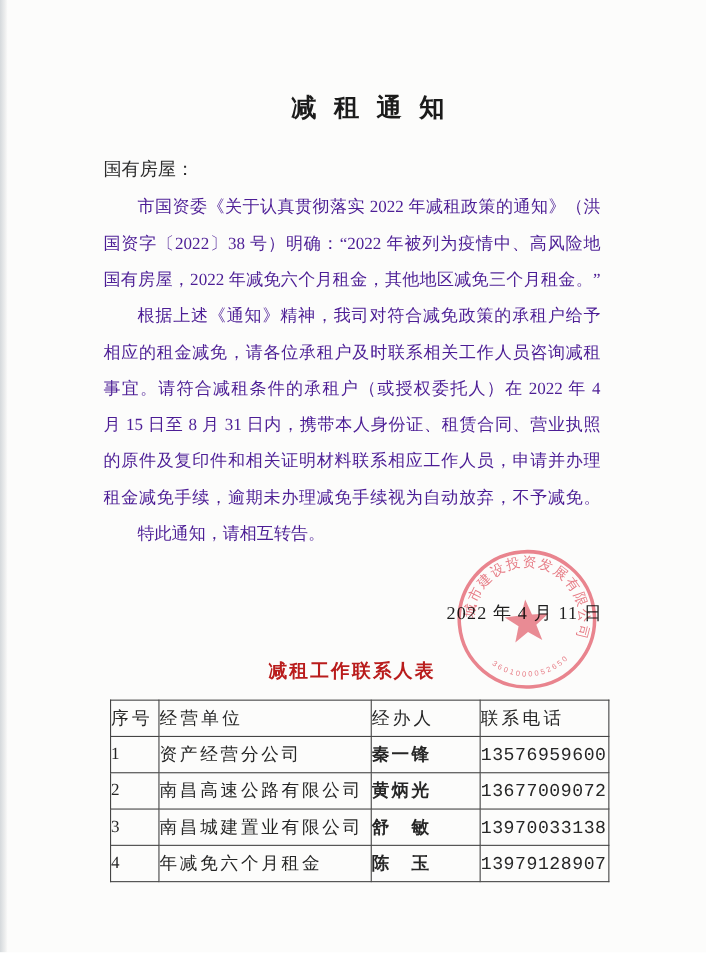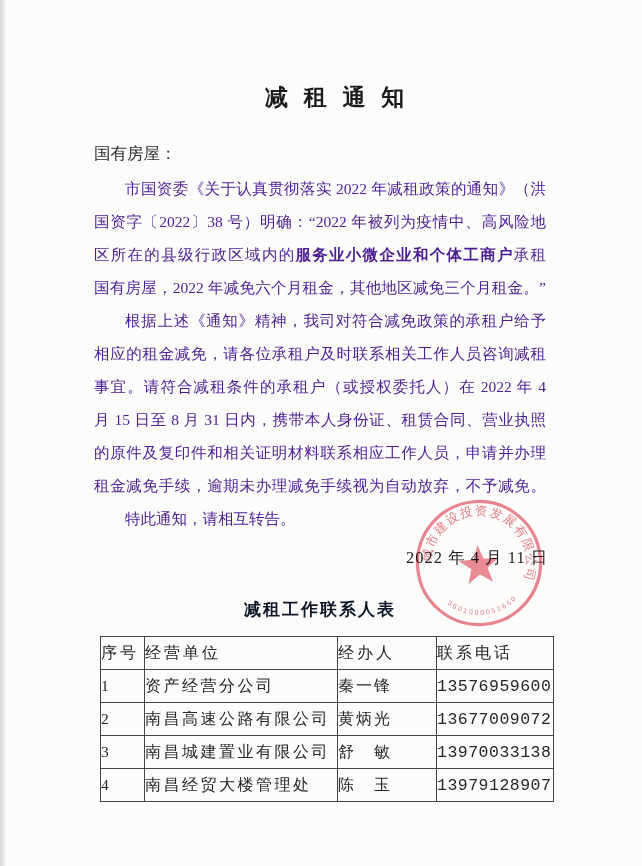--- a/index.html
+++ b/index.html
@@ -43,55 +43,54 @@
   }
   .stamp{
     position:absolute;left:408px;top:492px;width:142px;height:142px;
     transform:rotate(-5deg);
     z-index:2;
     mix-blend-mode:multiply;
     opacity:.9;
   }
   .table-title{
     position:absolute;top:598px;left:94px;width:452px;
-    text-align:center;font-size:17px;font-weight:bold;color:#0f172a;
+    text-align:center;font-size:17px;font-weight:bold;color:#b91c1c;
     letter-spacing:2px;
   }
   .contact-table{
     position:absolute;top:636px;left:100px;width:453px;
     border-collapse:collapse;table-layout:fixed;
     font-size:16px;color:#262626;
   }
   .contact-table th,.contact-table td{
     border:1px solid #454545;
     text-align:left;vertical-align:middle;
     height:32px;padding:0;
     font-weight:normal;
     overflow:hidden;white-space:nowrap;
   }
   .contact-table th{letter-spacing:3px;}
   .contact-table td.c0{font-size:15.5px;}
   .contact-table td.c1{letter-spacing:2.5px;}
-  .contact-table td.c2{letter-spacing:2px;}
+  .contact-table td.c2{letter-spacing:2px;font-weight:bold;}
   .contact-table td.c3{font-size:16.5px;letter-spacing:.5px;font-family:Liberation Mono, monospace;}
 </style>
 </head>
 <body>
 
 <div class="page">
   <div class="scan-edge"></div>
 
   <div class="title">减 租 通 知</div>
 
   <div class="salutation">国有房屋：</div>
 
   <div class="body-paragraphs">
       <div class="bline indent stretch"><span>市国资委《关于认真贯彻落实 2022 年减租政策的通知》（洪</span></div>
       <div class="bline stretch"><span>国资字〔2022〕38 号）明确：“2022 年被列为疫情中、高风险地</span></div>
-      <div class="bline stretch"><span>区所在的县级行政区域内的</span><span class="b">服务业小微企业和个体工商户</span><span>承租</span></div>
       <div class="bline stretch"><span>国有房屋，2022 年减免六个月租金，其他地区减免三个月租金。”</span></div>
       <div class="bline indent stretch"><span>根据上述《通知》精神，我司对符合减免政策的承租户给予</span></div>
       <div class="bline stretch"><span>相应的租金减免，请各位承租户及时联系相关工作人员咨询减租</span></div>
       <div class="bline stretch"><span>事宜。请符合减租条件的承租户（或授权委托人）在 2022 年 4</span></div>
       <div class="bline stretch"><span>月 15 日至 8 月 31 日内，携带本人身份证、租赁合同、营业执照</span></div>
       <div class="bline stretch"><span>的原件及复印件和相关证明材料联系相应工作人员，申请并办理</span></div>
       <div class="bline stretch"><span>租金减免手续，逾期未办理减免手续视为自动放弃，不予减免。</span></div>
       <div class="bline indent"><span>特此通知，请相互转告。</span></div>
     </div>
 
@@ -141,19 +140,19 @@
           <td class="c3">13677009072</td>
         </tr>
         <tr>
           <td class="c0">3</td>
           <td class="c1">南昌城建置业有限公司</td>
           <td class="c2">舒　敏</td>
           <td class="c3">13970033138</td>
         </tr>
         <tr>
           <td class="c0">4</td>
-          <td class="c1">南昌经贸大楼管理处</td>
+          <td class="c1">年减免六个月租金</td>
           <td class="c2">陈　玉</td>
           <td class="c3">13979128907</td>
         </tr>
       </tbody>
   </table>
 </div>
 
 </body></html>

